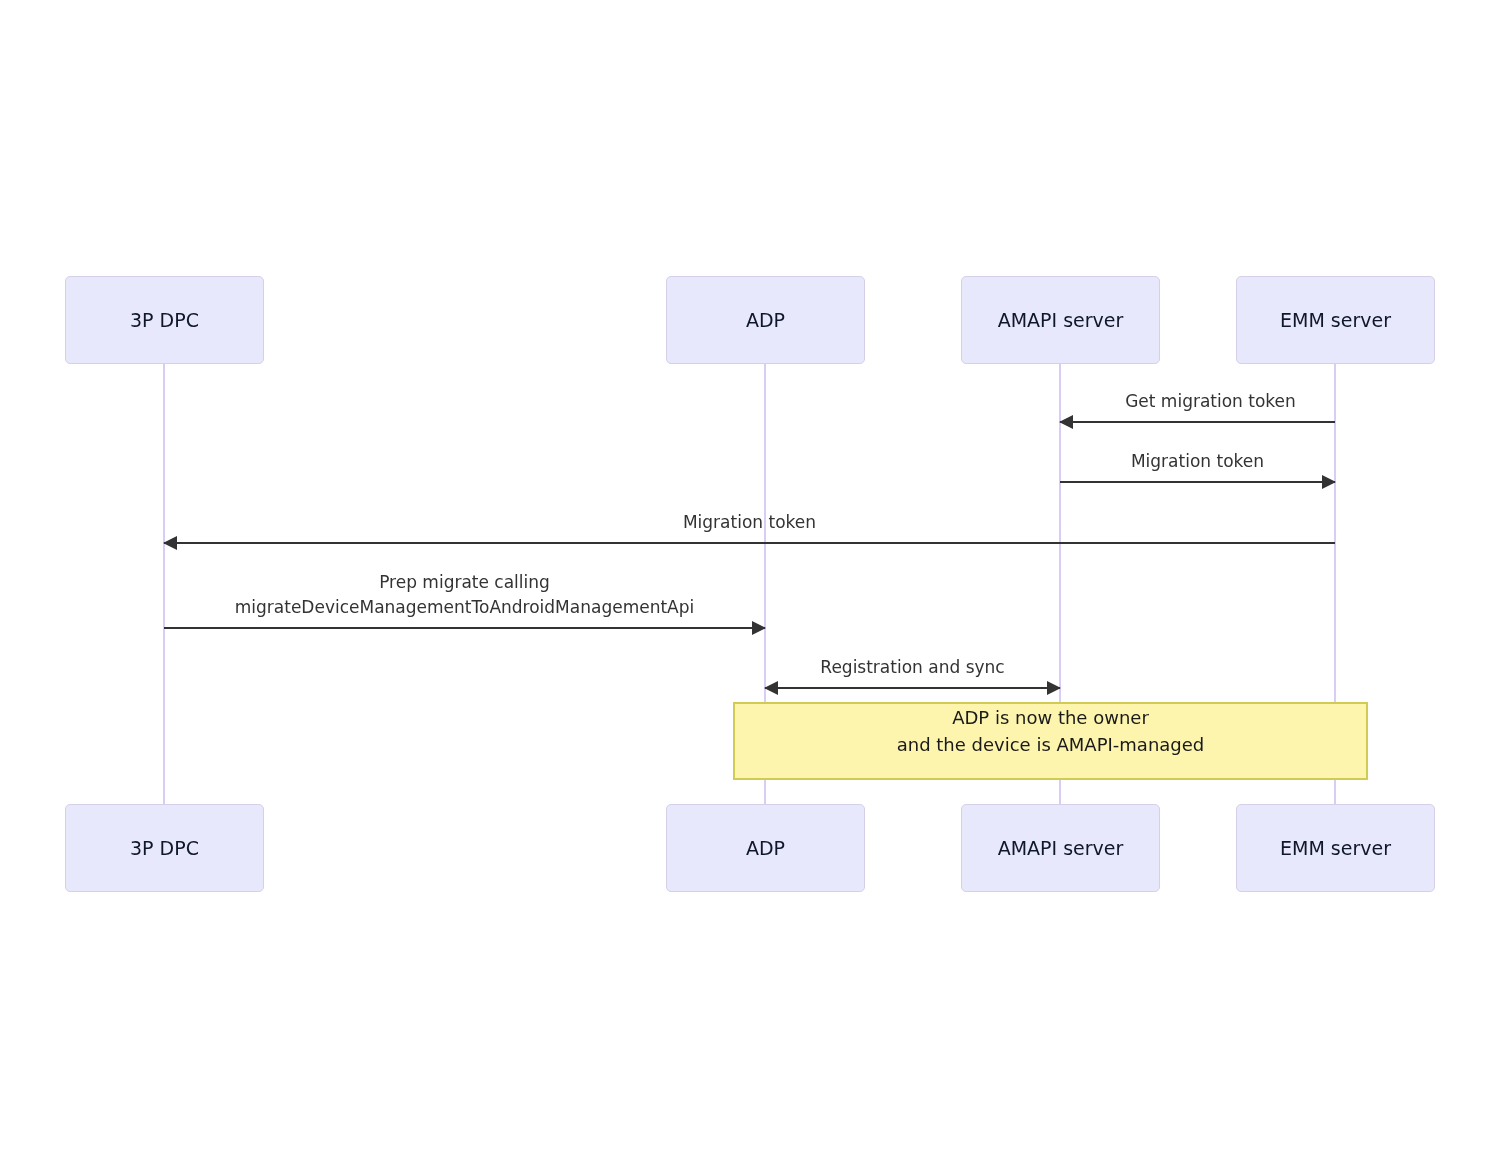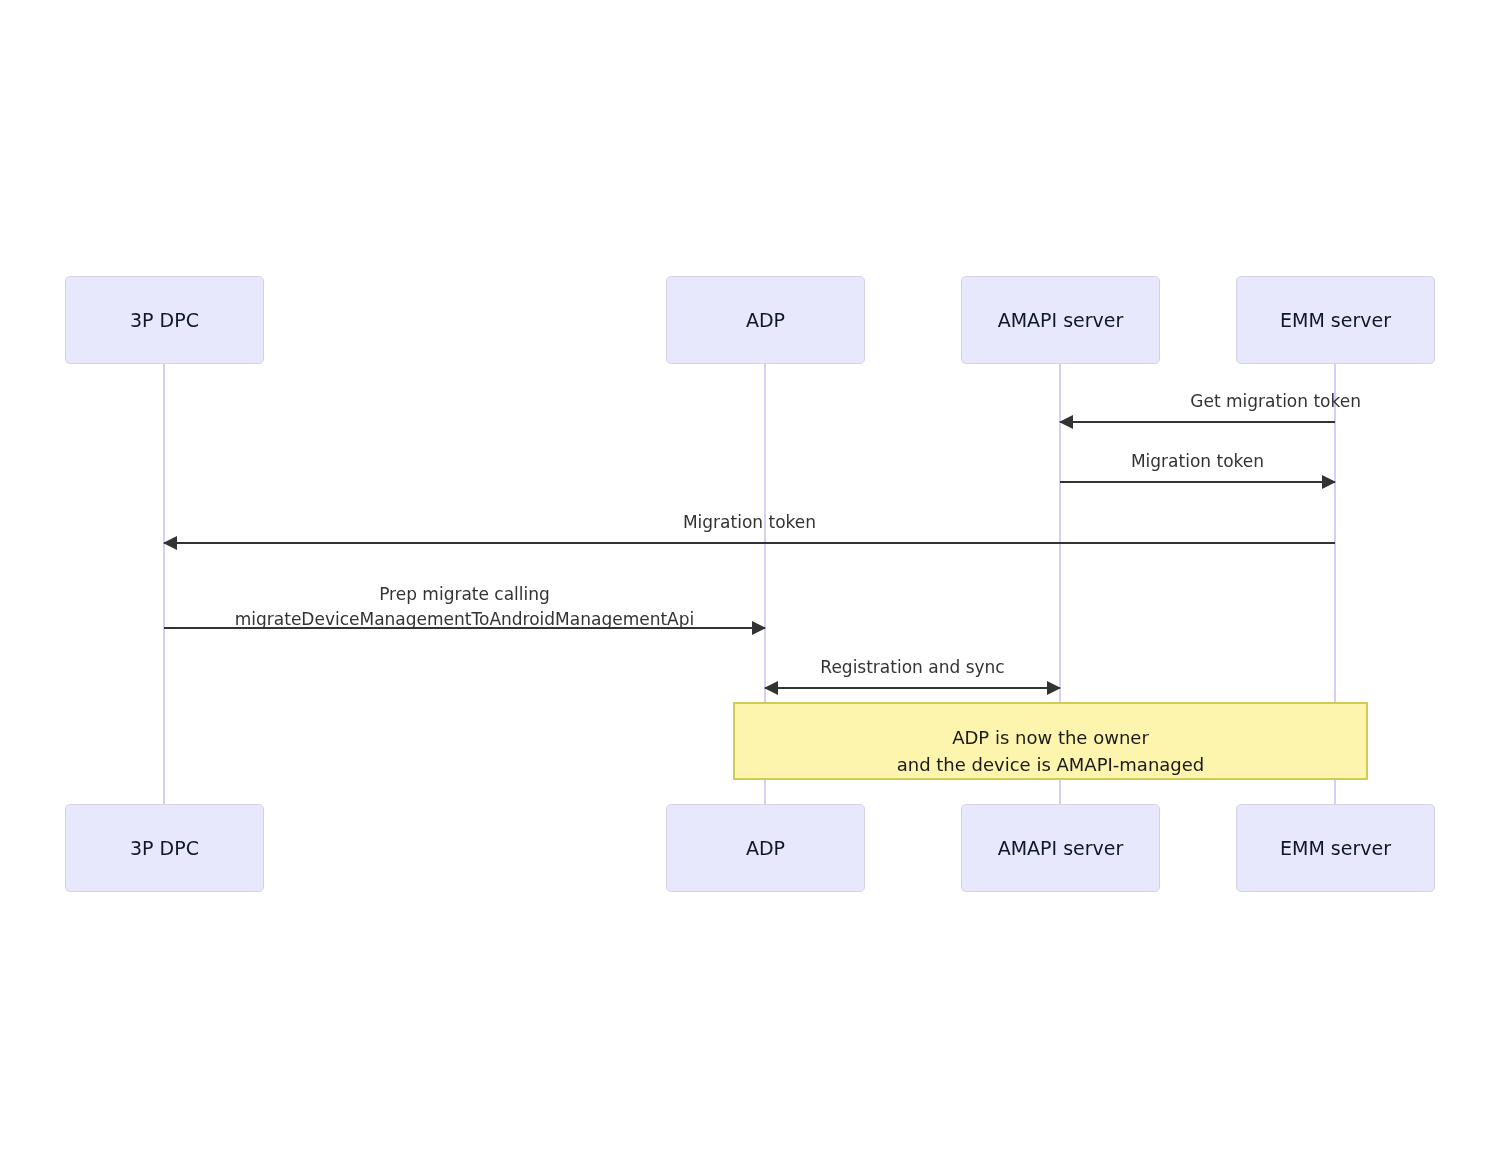--- a/index.html
+++ b/index.html
@@ -86,21 +86,21 @@
     font-family: "DejaVu Sans", sans-serif;
   }
 
   
   .note-box {
     position: absolute;
     background: #fdf5ad;
     border: 2px solid #cfcb53;
     box-sizing: border-box;
     display: flex;
-    align-items: flex-end;
+    align-items: flex-start;
     justify-content: center;
   }
   .note-text {
     font-size: 18px;
     color: #1a1a1a;
     text-align: center;
     line-height: 27px;
     white-space: pre-line;
     font-family: "DejaVu Sans", sans-serif;
   }
@@ -121,39 +121,39 @@
   <div class="actor-box" style="left:666px; top:276px;">
     <span class="actor-label">ADP</span>
   </div>
   <div class="actor-box" style="left:961px; top:276px;">
     <span class="actor-label">AMAPI server</span>
   </div>
   <div class="actor-box" style="left:1236px; top:276px;">
     <span class="actor-label">EMM server</span>
   </div>
 
-  <div class="msg-label" style="left:1060px; top:389px; width:301px;text-align:right;">Get migration token</div>
+  <div class="msg-label" style="left:1060px; top:389px; width:301px;">Get migration token</div>
   <div class="message" style="left:1060px; top:421px; width:275px;">
     <div class="msg-line"></div>
     <div class="arrowhead left"></div>
   </div>
 
   <div class="msg-label" style="left:1060px; top:449px; width:275px;">Migration token</div>
   <div class="message" style="left:1060px; top:481px; width:275px;">
     <div class="msg-line"></div>
     <div class="arrowhead right"></div>
   </div>
 
   <div class="msg-label" style="left:164px; top:510px; width:1171px;">Migration token</div>
   <div class="message" style="left:164px; top:542px; width:1171px;">
     <div class="msg-line"></div>
     <div class="arrowhead left"></div>
   </div>
 
-  <div class="msg-label" style="left:164px; top:570px; width:601px;margin-top:12px;">Prep migrate calling
+  <div class="msg-label" style="left:164px; top:570px; width:601px;">Prep migrate calling
 migrateDeviceManagementToAndroidManagementApi</div>
   <div class="message" style="left:164px; top:627px; width:601px;">
     <div class="msg-line"></div>
     <div class="arrowhead right"></div>
   </div>
 
   <div class="msg-label" style="left:765px; top:655px; width:295px;">Registration and sync</div>
   <div class="message" style="left:765px; top:687px; width:295px;">
     <div class="msg-line"></div>
     <div class="arrowhead left"></div>

